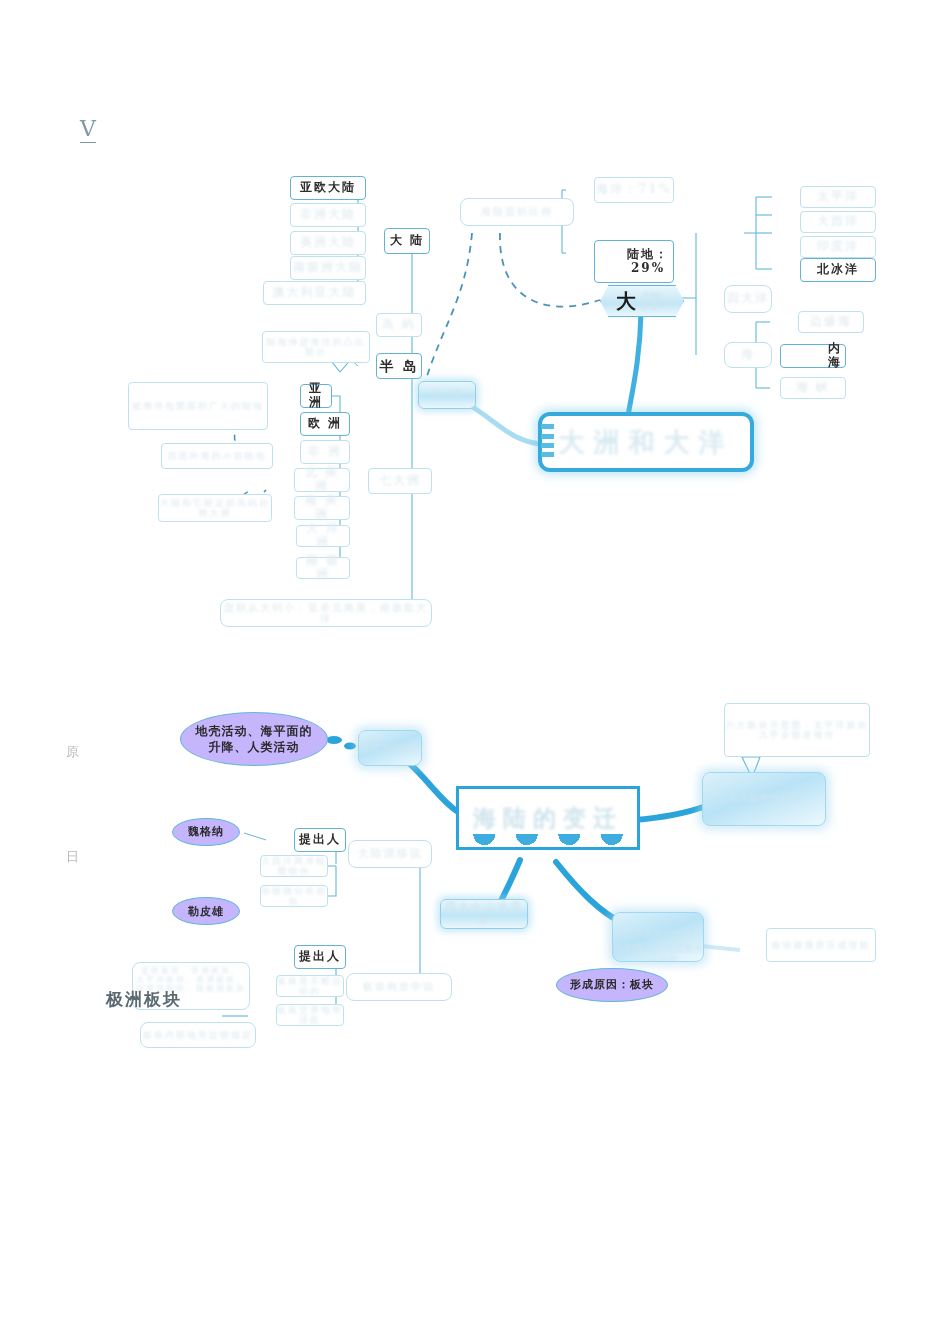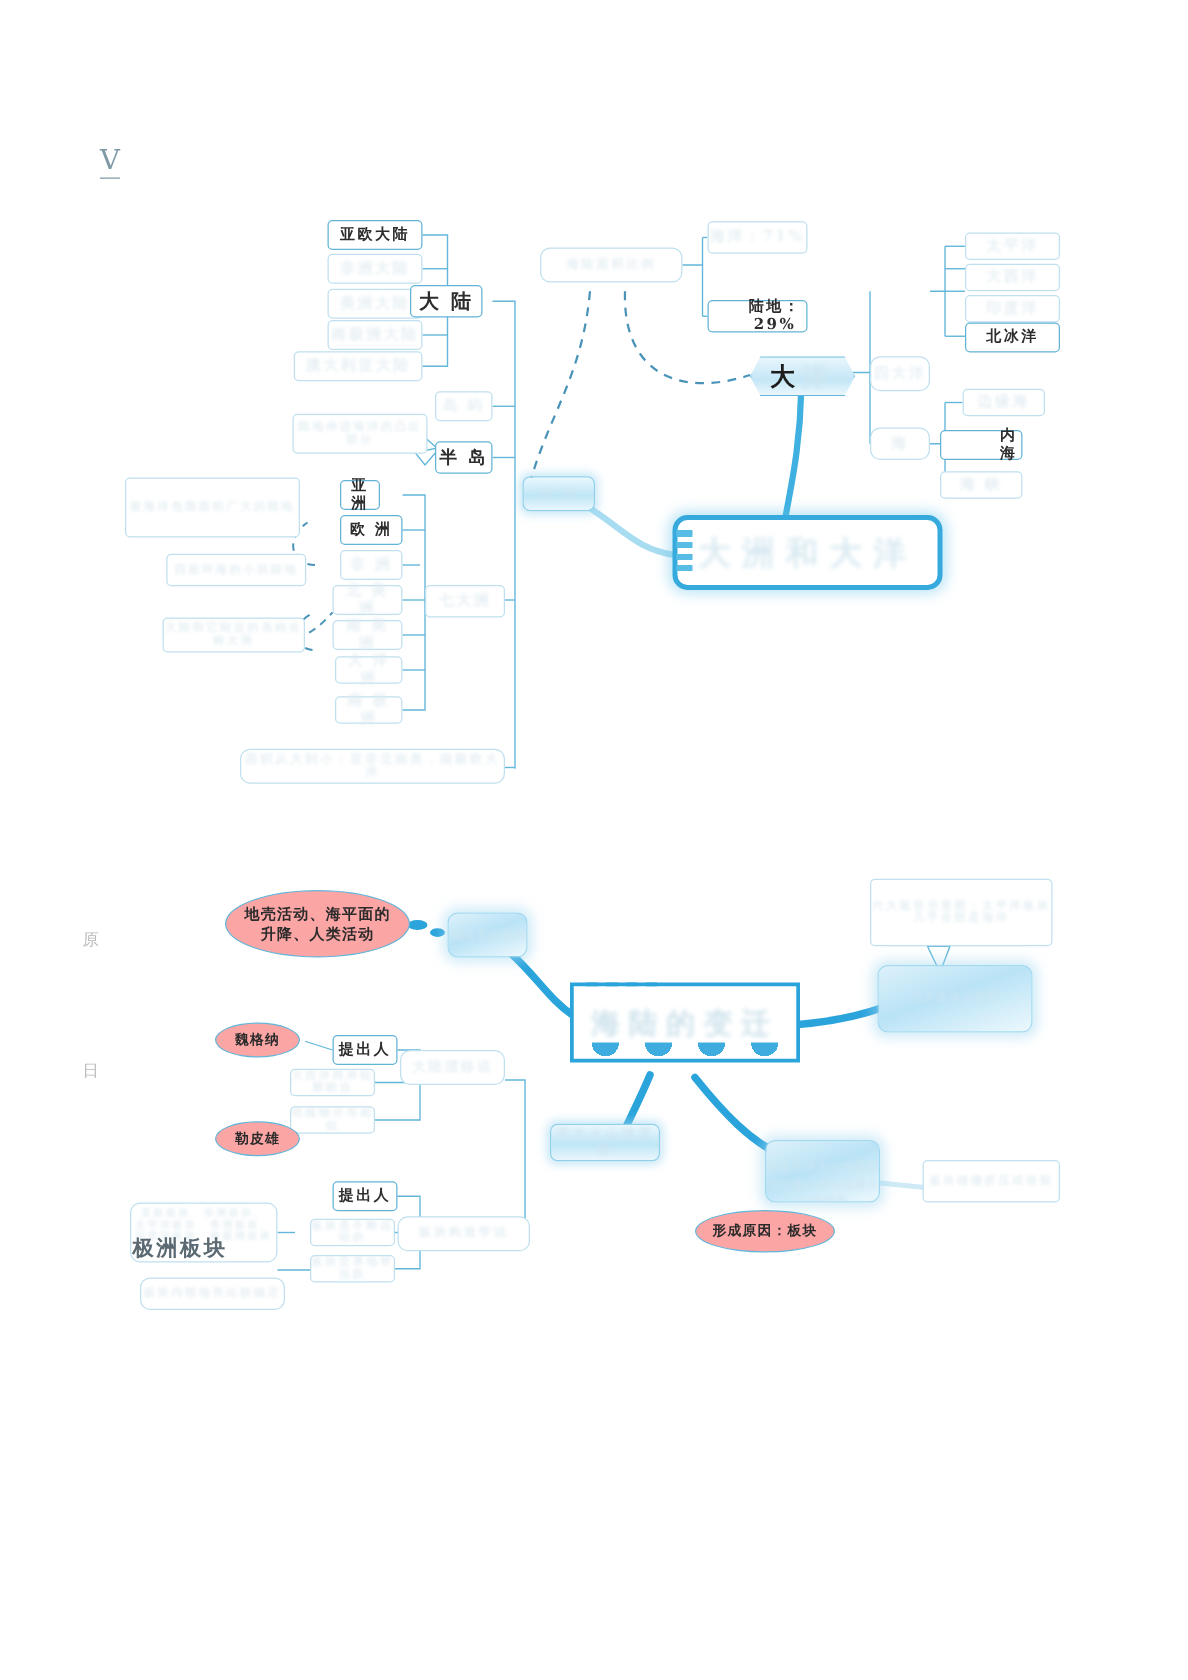--- a/index.html
+++ b/index.html
@@ -25,20 +25,21 @@
     line-height:1.15;
     white-space:pre-line;
   }
   
   .box{
     border:1px solid #63b3d6;
     background:#ffffff;
     font-size:12px;
     font-weight:bold;
     font-family:"DejaVu Serif","Liberation Serif",serif;
+    margin-left:28px;
   }
   .box.vfaded{ border-color:#bfe0ef; }
   .box.vfaded .t{
     color:#dfeaf0;
     filter:blur(1.3px);
     opacity:.7;
   }
   .t{display:block;}
 
   
@@ -117,21 +118,21 @@
   .banner2 .topdash{
     position:absolute;left:10px;width:58px;top:-3px;height:3px;
     background:repeating-linear-gradient(90deg,#2ba4dc 0 9px,transparent 9px 16px);
   }
 
   
   .ell{
     position:absolute;
     border:1px solid #62b6da;
     border-radius:50%;
-    background:#fca5a5;
+    background:#c4b5fd;
     display:flex;align-items:center;justify-content:center;
     text-align:center;
     font-family:"DejaVu Serif","Liberation Serif",serif;
     font-size:12px;font-weight:bold;color:#2b2b2b;
     letter-spacing:1px;line-height:1.35;
     white-space:pre-line;
   }
   .ell.small{font-size:11px;letter-spacing:1px;}
 
   
@@ -285,21 +286,21 @@
     <span class="t">亚欧大陆</span></div>
   <div class="node box r4 vfaded" style="left:262px;top:203px;width:76px;height:24px;">
     <span class="t">非洲大陆</span></div>
   <div class="node box r4 vfaded" style="left:262px;top:231px;width:76px;height:24px;">
     <span class="t">美洲大陆</span></div>
   <div class="node box r4 vfaded" style="left:262px;top:256px;width:76px;height:24px;">
     <span class="t">南极洲大陆</span></div>
   <div class="node box r4 vfaded" style="left:235px;top:281px;width:103px;height:24px;">
     <span class="t">澳大利亚大陆</span></div>
 
-  <div class="node box r4" style="left:328px;top:228px;width:58px;height:26px;font-size:16px;">
+  <div class="node box r4" style="left:356px;top:228px;width:46px;height:26px;font-size:12px;">
     <span class="t">大 陆</span></div>
 
   <div class="node box r4 vfaded" style="left:348px;top:313px;width:46px;height:24px;">
     <span class="t">岛  屿</span></div>
 
   <div class="node box r4" style="left:348px;top:353px;width:46px;height:26px;font-size:14px;">
     <span class="t">半 岛</span></div>
 
   <div class="node box r4 vfaded" style="left:234px;top:331px;width:108px;height:32px;font-size:9px;">
     <span class="t">陆地伸进海洋的凸出部分</span></div>
@@ -329,21 +330,21 @@
     <span class="t">被海洋包围面积广大的陆地</span></div>
   <div class="node box r4 vfaded" style="left:133px;top:443px;width:112px;height:26px;font-size:9px;">
     <span class="t">四面环海的小块陆地</span></div>
   <div class="node box r4 vfaded" style="left:130px;top:494px;width:114px;height:28px;font-size:9px;">
     <span class="t">大陆和它附近的岛屿合称大洲</span></div>
 
   <div class="node box r8 vfaded" style="left:432px;top:198px;width:114px;height:28px;font-size:10px;">
     <span class="t">海陆面积比例</span></div>
   <div class="node box r4 vfaded" style="left:566px;top:177px;width:80px;height:26px;">
     <span class="t">海洋：71%</span></div>
-  <div class="node box r4" style="left:566px;top:240px;width:80px;height:26px;padding-left:28px;">
+  <div class="node box r4" style="left:566px;top:240px;width:80px;height:43px;padding-left:28px;">
     <span class="t">陆地：29%</span></div>
 
   <div class="hexwrap" style="left:600px;top:285px;width:82px;height:30px;">
     <div class="hex">
       <span>大</span>
         <span class="faint">洋</span>
     </div>
   </div>
 
   <div class="node box r8 vfaded" style="left:696px;top:285px;width:48px;height:28px;">

